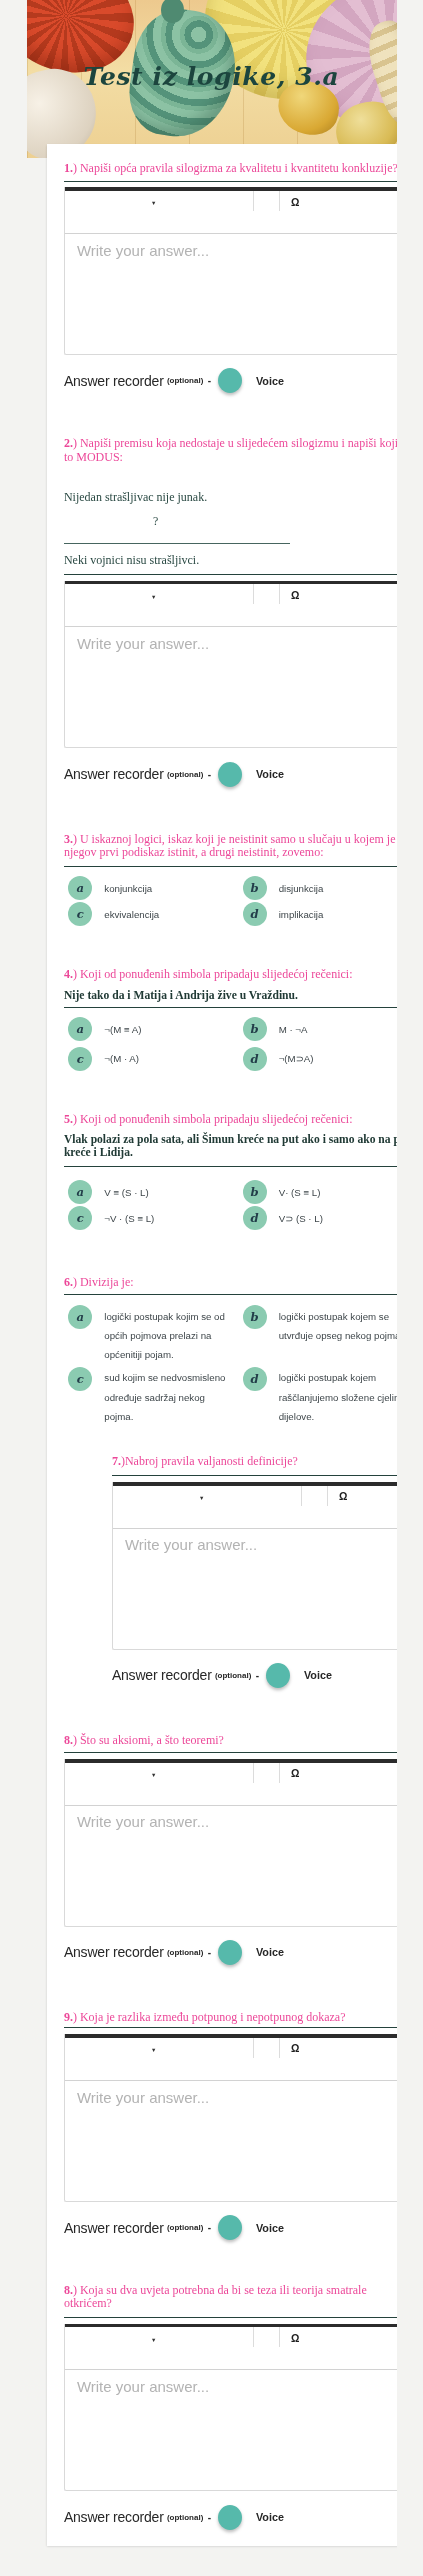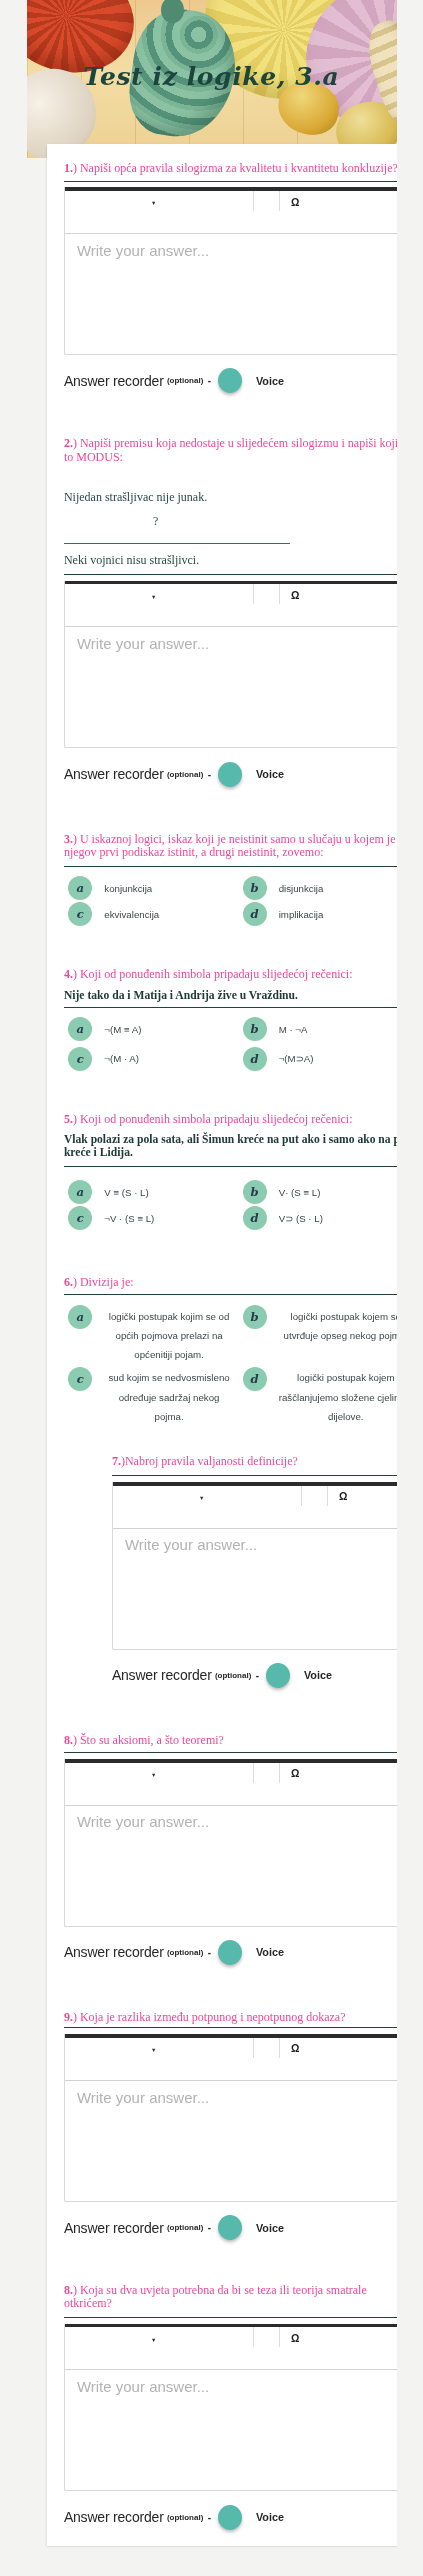--- a/index.html
+++ b/index.html
@@ -94,21 +94,21 @@
   .options{display:grid;grid-template-columns:170px 1fr;column-gap:4.4px;margin-top:9.4px;row-gap:2.2px;}
   .options.wide-gap{row-gap:5.5px;margin-top:8.8px;}
   .options.q5gap{margin-top:13.2px;}
   .option{display:flex;align-items:center;padding-left:4.4px;cursor:pointer;}
   .badge{flex:0 0 24px;width:24px;height:24px;border-radius:50%;background:#8bcbb1;
     display:flex;align-items:center;justify-content:center;
     font-family:"DejaVu Serif",serif;font-style:italic;font-weight:700;font-size:11.6px;color:#223d49;}
   .opt-text{margin-left:12px;font-size:9.7px;color:#3e464a;}
   .options.multi{margin-top:10px;}
   .options.multi .option{align-items:flex-start;}
-  .options.multi .opt-text{line-height:19.3px;margin-top:1.7px;text-align:center;}
+  .options.multi .opt-text{line-height:19.3px;margin-top:1.7px;}
 </style>
 </head>
 <body>
 
 <div class="page">
 
   <div class="header">
     <div class="shell s-red"></div>
     <div class="shell s-white"></div>
     <div class="shell s-yellow"></div>

